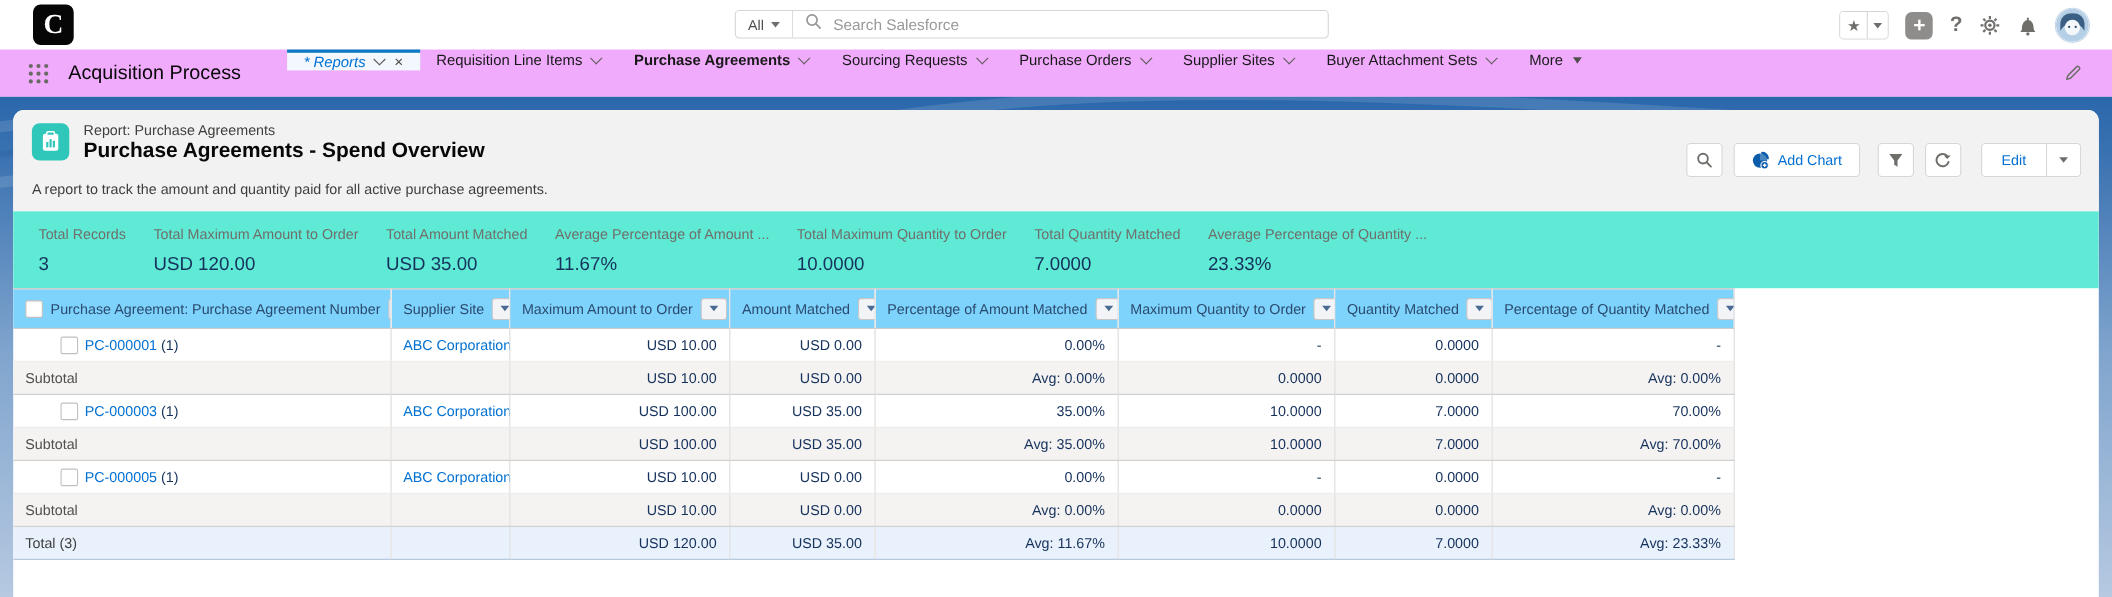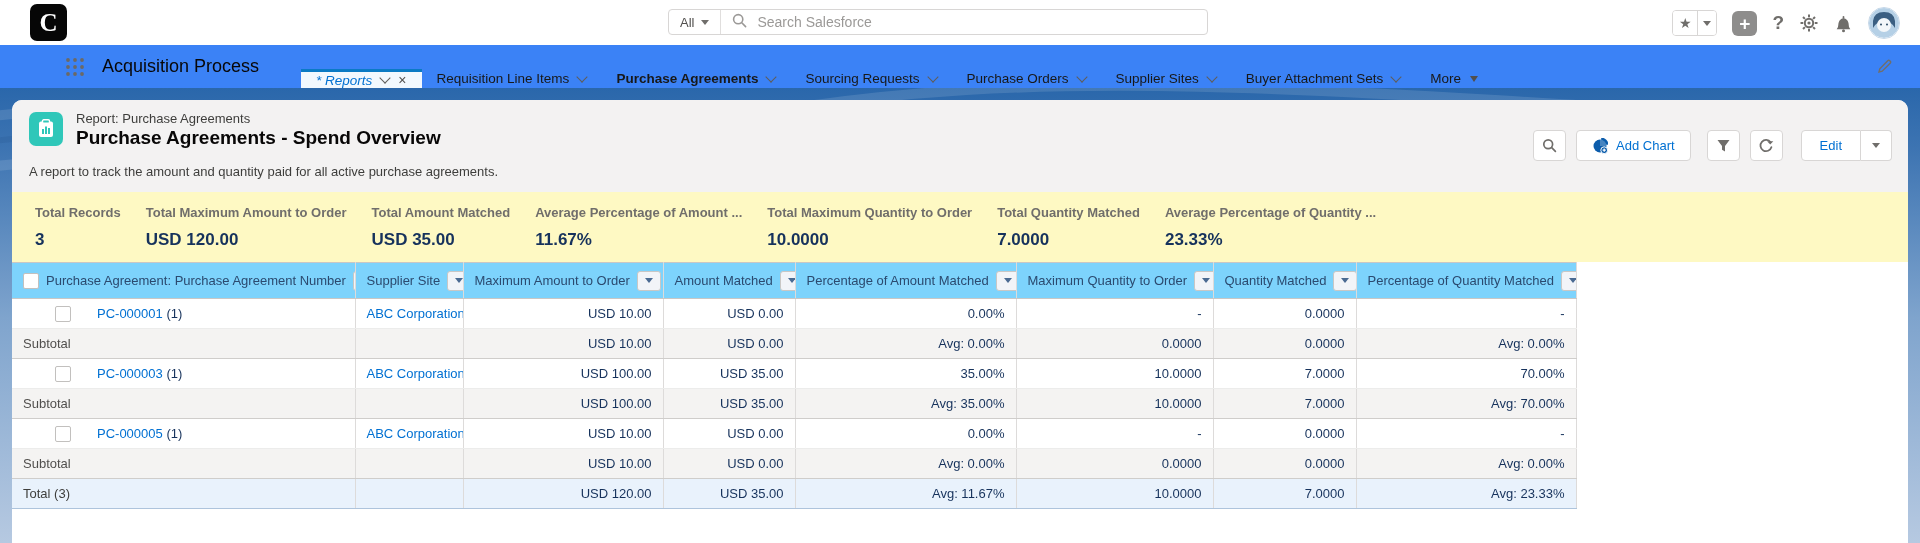--- a/index.html
+++ b/index.html
@@ -27,21 +27,21 @@
         font-size:14px;cursor:pointer;background:#fff;}
   .fav-seg+.fav-seg{border-left:1px solid #d8d6d5;width:18px;}
   .plus-btn{width:25px;height:25px;border-radius:6px;background:#8e8d8c;color:#fff;display:flex;
         align-items:center;justify-content:center;font-size:19px;font-weight:700;cursor:pointer;line-height:1;}
   .help-q{color:#706e6b;font-size:19px;font-weight:700;cursor:pointer;}
   .ic{cursor:pointer;display:flex;}
   .avatar{width:30px;height:30px;border-radius:50%;overflow:hidden;cursor:pointer;
         border:1px solid #c5d7e8;}
 
   
-  .nav-bar{position:relative;height:43px;background:#3b82f6;display:flex;align-items:flex-end;padding-left:40px;}
+  .nav-bar{position:relative;height:43px;background:#f0abfc;display:flex;align-items:flex-start;}
   .waffle{align-self:center;margin-left:25px;cursor:pointer;display:flex;}
   .app-name{align-self:center;font-size:18px;color:#080707;margin:0 42px 0 17px;white-space:nowrap;}
   .tabs{display:flex;align-items:stretch;}
   .tab{display:flex;align-items:center;gap:9px;padding:0 15px;font-size:13.5px;color:#181818;
         cursor:pointer;position:relative;box-sizing:border-box;white-space:nowrap;}
   .tab .chev{width:7px;height:7px;border-right:1.5px solid #5f5d5b;border-bottom:1.5px solid #5f5d5b;
         transform:rotate(45deg);margin-top:-4px;}
   .tab.active{background:#f2f8fe;border-top:3px solid #0b7ac4;font-style:italic;color:#0070d2;}
   .tab.bold .tab-label{font-weight:700;}
   .tab-close{font-style:normal;color:#514f4d;font-size:14px;}
@@ -66,41 +66,41 @@
   .report-actions{position:absolute;right:16px;top:30px;display:flex;align-items:center;gap:10px;}
   .btn{height:31px;box-sizing:border-box;background:#fff;border:1px solid #d8d6d5;border-radius:4px;
         display:flex;align-items:center;justify-content:center;cursor:pointer;font-size:13px;color:#0070d2;}
   .btn.icon-only{width:33px;}
   .btn.addchart{padding:0 15px;gap:8px;margin-right:6px;}
   .edit-split{display:flex;margin-left:8px;}
   .edit-split .btn{border-radius:4px 0 0 4px;padding:0 18px;}
   .edit-split .btn.caret-seg{border-radius:0 4px 4px 0;border-left:none;width:31px;padding:0;}
 
   
-  .metrics{height:70px;box-sizing:border-box;padding:13px 0 0 23px;display:flex;gap:25px;background:#fef9c3;font-weight:bold;}
+  .metrics{height:70px;box-sizing:border-box;padding:13px 0 0 23px;display:flex;gap:25px;background:#5eead4;}
   .metric{white-space:nowrap;}
   .m-label{font-size:13px;color:#706e6b;}
   .m-value{font-size:17px;color:#16325c;margin-top:10px;}
 
   
   table.report{border-collapse:collapse;table-layout:fixed;width:1564px;font-size:13px;}
   table.report th,table.report td{box-sizing:border-box;overflow:hidden;white-space:nowrap;
         border-right:1px solid #dddbda;padding:0 11px;}
   table.report th{height:36px;background:#7dd3fc;border-top:1px solid #c9c7c5;
         border-bottom:1px solid #c9c7c5;font-weight:400;color:#2b4a6f;text-align:left;}
   .th-inner{display:flex;align-items:center;gap:7px;}
   .col-menu{flex:0 0 auto;width:22px;height:18px;border:1px solid #c9c7c5;border-radius:3px;
         background:#f2f4f8;display:flex;align-items:center;justify-content:center;cursor:pointer;}
   .col-menu .tri{width:0;height:0;border-left:4px solid transparent;border-right:4px solid transparent;
         border-top:5px solid #4a6a92;}
   .cbx{width:14px;height:14px;border:1px solid #c2c0be;border-radius:2px;background:#fff;
         flex:0 0 auto;cursor:pointer;}
   table.report td{height:30px;border-bottom:1px solid #ececeb;color:#16325c;}
   td.cell-first{color:#3e3e3c;}
-  .cell-first-inner{display:flex;align-items:center;gap:26px;padding-left:32px;}
+  .cell-first-inner{display:flex;align-items:center;gap:6px;padding-left:32px;}
   .num{text-align:right;}
   a.lnk{color:#0070d2;text-decoration:none;cursor:pointer;}
   tr.row-subtotal td{background:#f4f3f2;border-bottom:1px solid #cfcdcb;color:#16325c;}
   tr.row-subtotal td.cell-first{color:#514f4d;}
   tr.row-total td{background:#e9f2fc;border-top:1px solid #9db3cb;border-bottom:1px solid #aec4dc;}
   tr.row-total td.cell-first{color:#3e3e3c;}
 </style>
 </head>
 <body>
 

